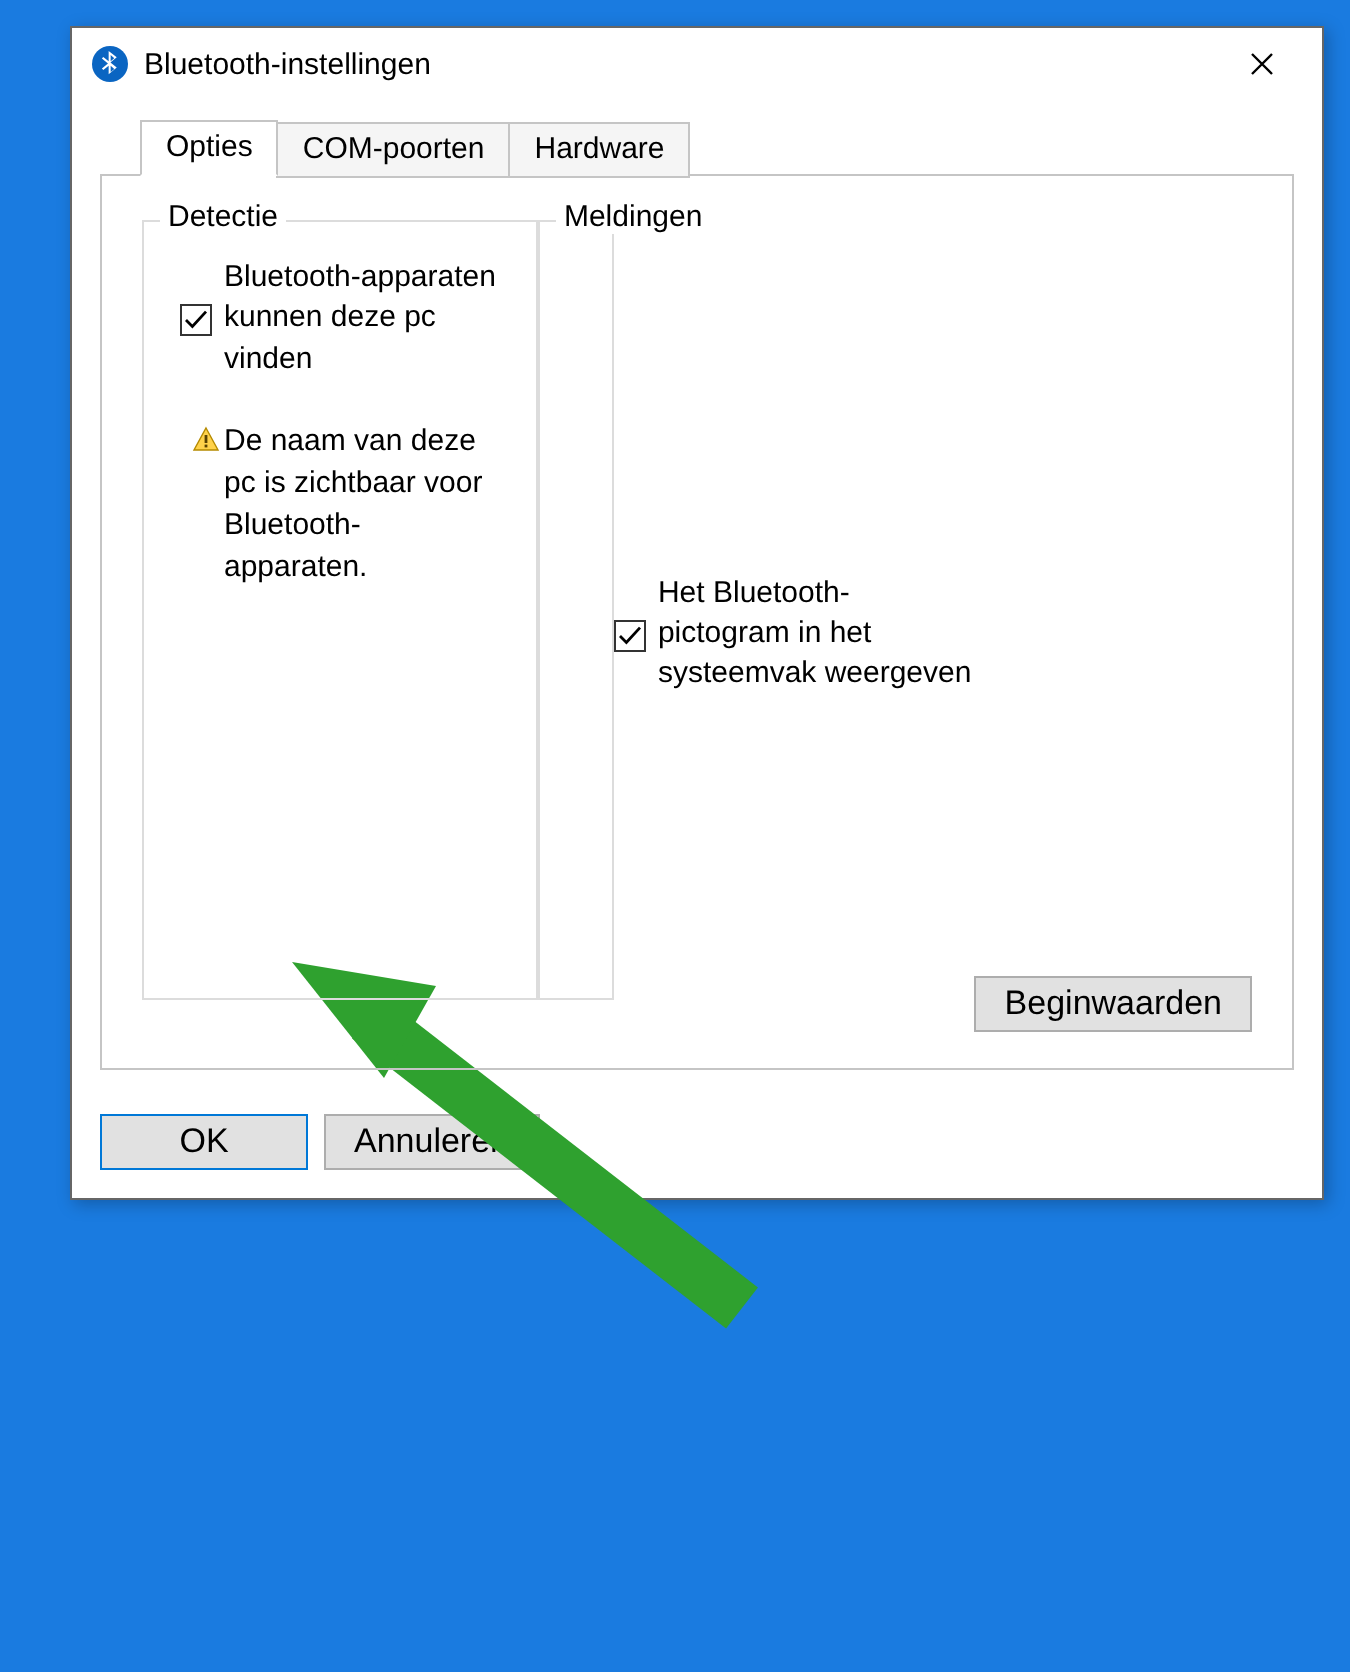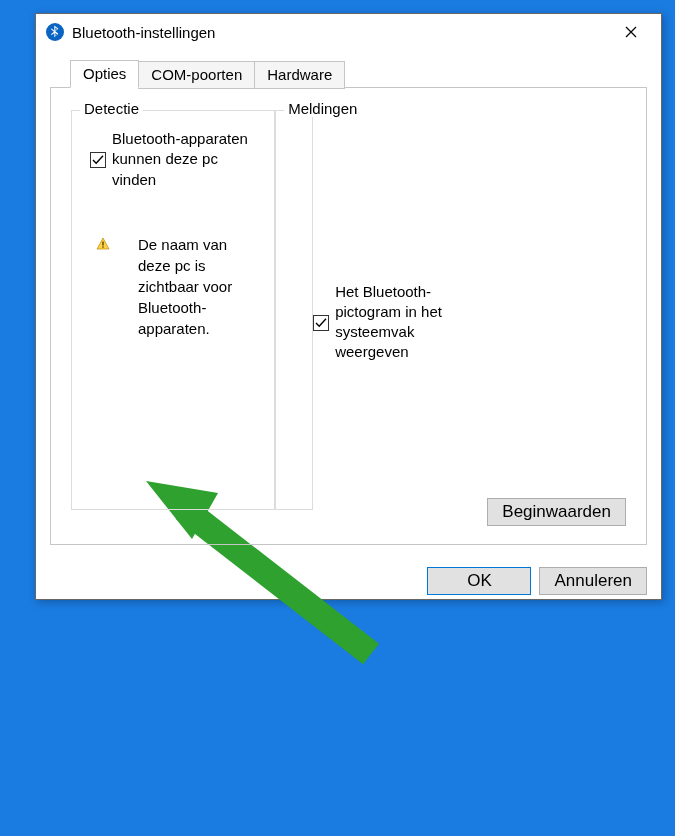--- a/index.html
+++ b/index.html
@@ -128,22 +128,22 @@
     flex-shrink: 0;
     margin-top: 2px;
     cursor: pointer;
     background: #fff;
   }
   .checkbox svg { width: 12px; height: 12px; }
 
   .info-row {
     display: flex;
     align-items: flex-start;
-    gap: 28px;
-    margin-top: 44px;
+    gap: 2px;
+    margin-top: 20px;
     margin-left: 6px;
   }
   .warn-icon {
     width: 14px; height: 14px;
     flex-shrink: 0;
     margin-top: 3px;
   }
   .info-text {
     font-size: 15px;
     line-height: 1.4;
@@ -166,23 +166,22 @@
     font-size: 17px;
     font-family: Liberation Sans, sans-serif;
     cursor: pointer;
     padding: 0 14px;
   }
   .btn.default { border: 1px solid #0078d7; }
   .btn.disabled { color: #888; cursor: default; }
 
   .button-row {
     display: flex;
-    justify-content: flex-end;
     gap: 8px;
-    padding: 10px 14px 4px 14px;
+    padding: 10px 14px 14px 14px;
   }
 
   .arrow-annot {
     position: absolute;
     pointer-events: none;
     left: 110px;
     top: 455px;
     width: 260px;
     height: 200px;
   }

